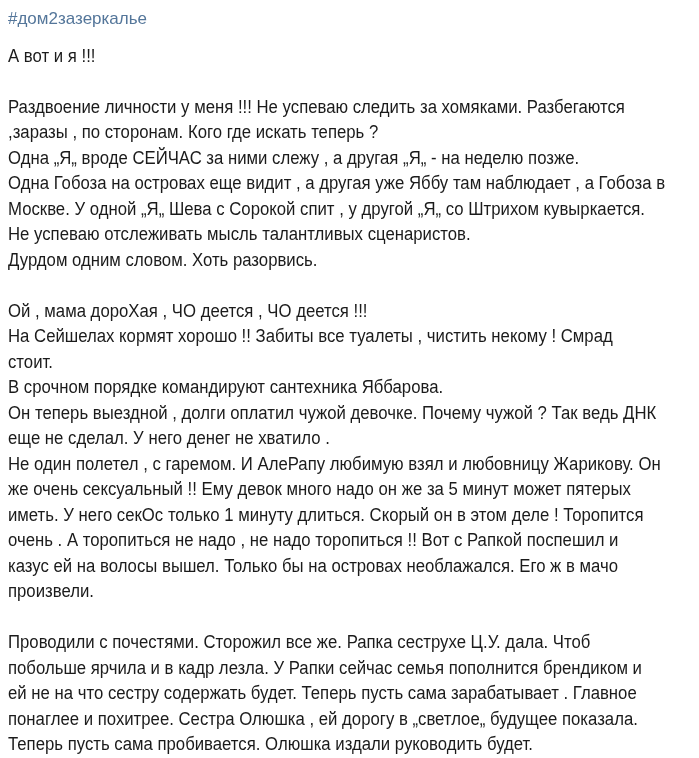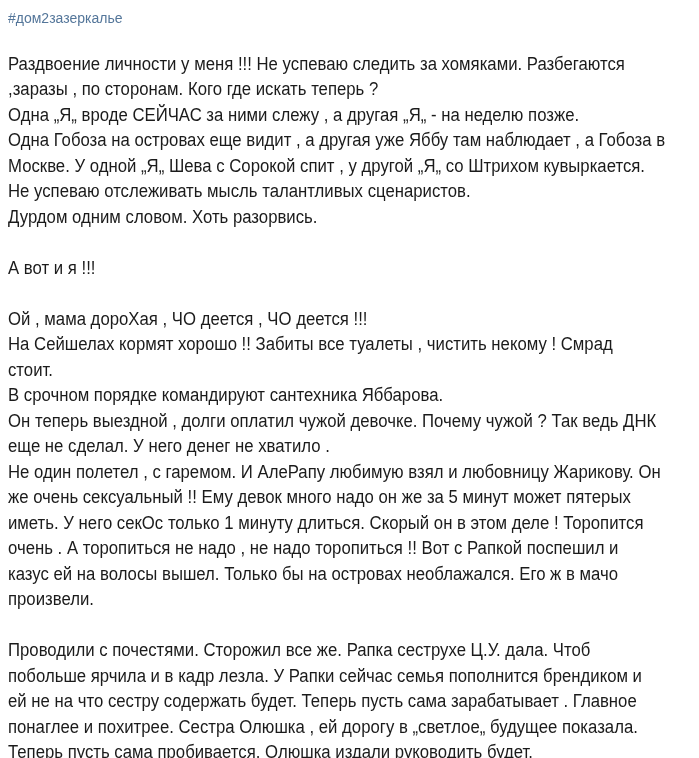--- a/index.html
+++ b/index.html
@@ -11,26 +11,26 @@
     height: 758px;
     overflow: hidden;
     background: #ffffff;
     font-family: "Liberation Sans", sans-serif;
   }
   .post {
     padding: 6px 8px 0 8px;
   }
   .hashtag {
     display: block;
-    font-size: 14px;
+    font-size: 17px;
     line-height: 25.5px;
     color: #54769a;
     text-decoration: none;
     cursor: pointer;
-    margin-bottom: 20px;
+    margin-bottom: 12px;
     white-space: nowrap;
   }
   .block {
     margin-bottom: 25.5px;
   }
   .block:last-child {
     margin-bottom: 0;
   }
   .line {
     font-size: 18px;
@@ -41,30 +41,30 @@
     transform-origin: 0 50%;
   }
 </style>
 </head>
 <body>
 
 <div class="post">
   <a class="hashtag">#дом2зазеркалье</a>
   <div id="post-blocks">
       <div class="block">
+        <div class="line">А вот и я !!!</div>
+      </div>
+      <div class="block">
         <div class="line">Раздвоение личности у меня !!! Не успеваю следить за хомяками. Разбегаются</div>
         <div class="line">,заразы , по сторонам. Кого где искать теперь ?</div>
         <div class="line">Одна „Я„ вроде СЕЙЧАС за ними слежу , а другая „Я„ - на неделю позже.</div>
         <div class="line">Одна Гобоза на островах еще видит , а другая уже Яббу там наблюдает , а Гобоза в</div>
         <div class="line">Москве. У одной „Я„ Шева с Сорокой спит , у другой „Я„ со Штрихом кувыркается.</div>
         <div class="line">Не успеваю отслеживать мысль талантливых сценаристов.</div>
         <div class="line">Дурдом одним словом. Хоть разорвись.</div>
-      </div>
-      <div class="block">
-        <div class="line">А вот и я !!!</div>
       </div>
       <div class="block">
         <div class="line">Ой , мама дороХая , ЧО деется , ЧО деется !!!</div>
         <div class="line">На Сейшелах кормят хорошо !! Забиты все туалеты , чистить некому ! Смрад</div>
         <div class="line">стоит.</div>
         <div class="line">В срочном порядке командируют сантехника Яббарова.</div>
         <div class="line">Он теперь выездной , долги оплатил чужой девочке. Почему чужой ? Так ведь ДНК</div>
         <div class="line">еще не сделал. У него денег не хватило .</div>
         <div class="line">Не один полетел , с гаремом. И АлеРапу любимую взял и любовницу Жарикову. Он</div>
         <div class="line">же очень сексуальный !! Ему девок много надо он же за 5 минут может пятерых</div>

